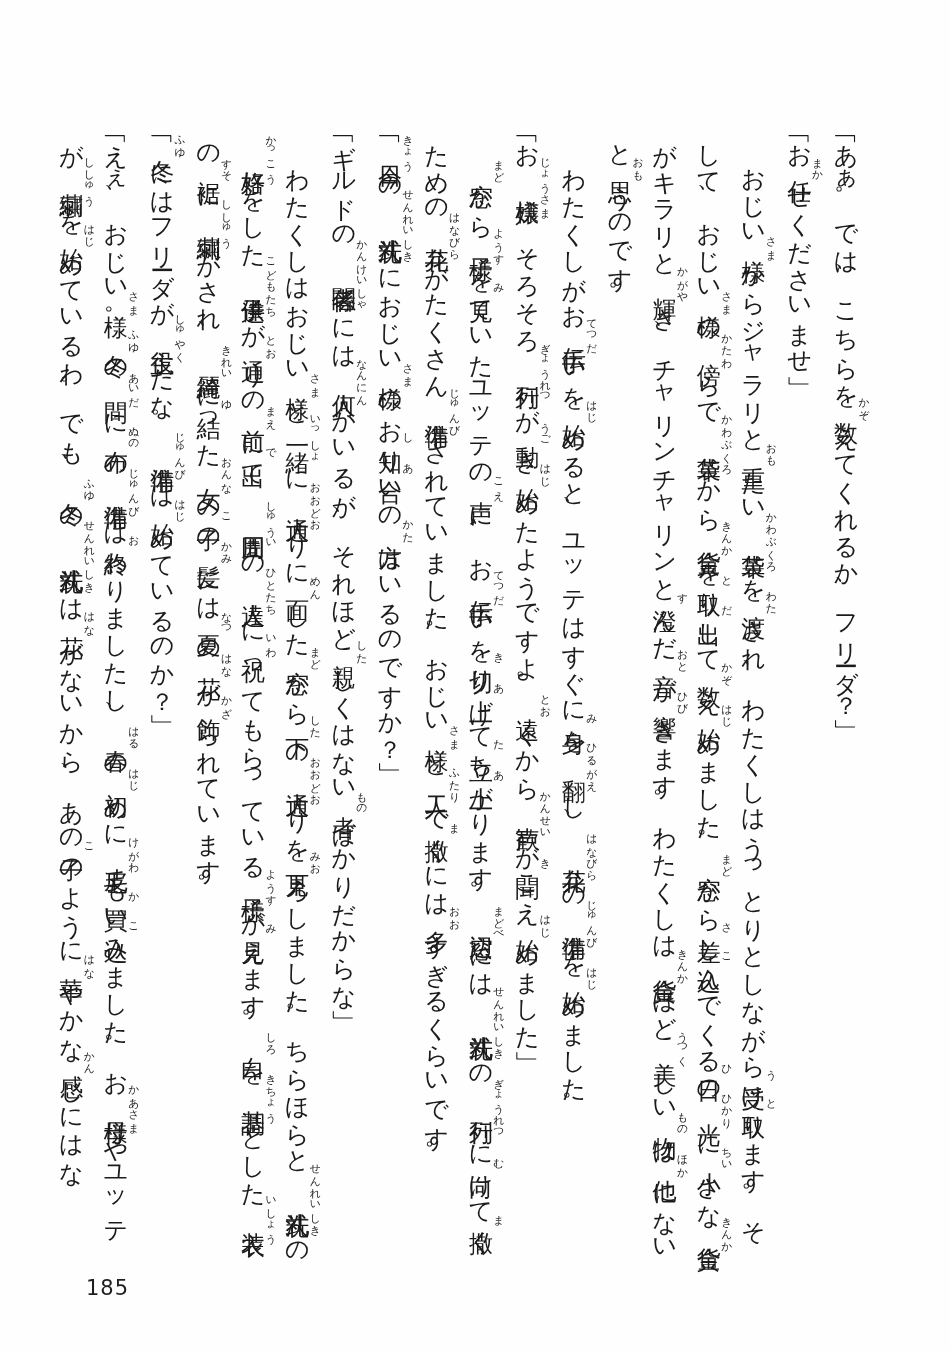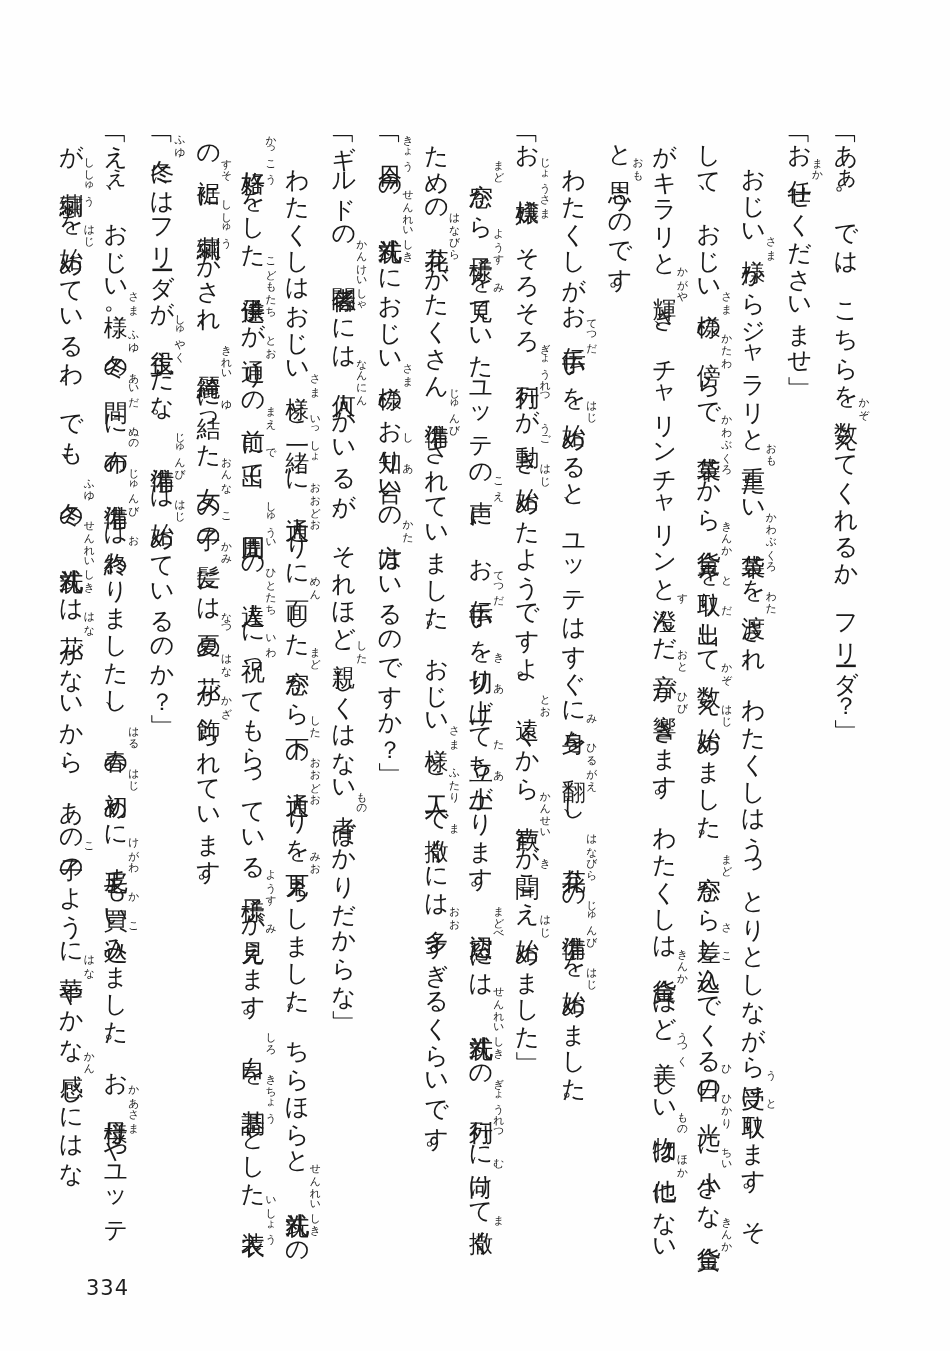--- a/index.html
+++ b/index.html
@@ -68,14 +68,14 @@
       <p class="indent">おじい<ruby>様<rt>さま</rt></ruby>からジャラリと<ruby>重<rt>おも</rt></ruby>たい<ruby>革袋<rt>かわぶくろ</rt></ruby>を<ruby>渡<rt>わた</rt></ruby>され、わたくしはうっとりとしながら<ruby>受<rt>う</rt></ruby>け<ruby>取<rt>と</rt></ruby>ります。そして、おじい<ruby>様<rt>さま</rt></ruby>の<ruby>傍<rt>かたわ</rt></ruby>らで<ruby>革袋<rt>かわぶくろ</rt></ruby>から<ruby>金貨<rt>きんか</rt></ruby>を<ruby>取<rt>と</rt></ruby>り<ruby>出<rt>だ</rt></ruby>して<ruby>数<rt>かぞ</rt></ruby>え<ruby>始<rt>はじ</rt></ruby>めました。<ruby>窓<rt>まど</rt></ruby>から<ruby>差<rt>さ</rt></ruby>し<ruby>込<rt>こ</rt></ruby>んでくる<ruby>日<rt>ひ</rt></ruby>の<ruby>光<rt>ひかり</rt></ruby>に<ruby>小<rt>ちい</rt></ruby>さな<ruby>金貨<rt>きんか</rt></ruby>がキラリと<ruby>輝<rt>かがや</rt></ruby>き、チャリンチャリンと<ruby>澄<rt>す</rt></ruby>んだ<ruby>音<rt>おと</rt></ruby>が<ruby>響<rt>ひび</rt></ruby>きます。わたくしは<ruby>金貨<rt>きんか</rt></ruby>ほど<ruby>美<rt>うつく</rt></ruby>しい<ruby>物<rt>もの</rt></ruby>は<ruby>他<rt>ほか</rt></ruby>にないと<ruby>思<rt>おも</rt></ruby>うのです。</p>
       <p class="indent">わたくしがお<ruby>手伝<rt>てつだ</rt></ruby>いを<ruby>始<rt>はじ</rt></ruby>めると、ユッテはすぐに<ruby>身<rt>み</rt></ruby>を<ruby>翻<rt>ひるがえ</rt></ruby>し、<ruby>花弁<rt>はなびら</rt></ruby>の<ruby>準備<rt>じゅんび</rt></ruby>を<ruby>始<rt>はじ</rt></ruby>めました。</p>
       <p>「お<ruby>嬢様<rt>じょうさま</rt></ruby>、そろそろ<ruby>行列<rt>ぎょうれつ</rt></ruby>が<ruby>動<rt>うご</rt></ruby>き<ruby>始<rt>はじ</rt></ruby>めたようですよ。<ruby>遠<rt>とお</rt></ruby>くから<ruby>歓声<rt>かんせい</rt></ruby>が<ruby>聞<rt>き</rt></ruby>こえ<ruby>始<rt>はじ</rt></ruby>めました」</p>
       <p class="indent"><ruby>窓<rt>まど</rt></ruby>から<ruby>様子<rt>ようす</rt></ruby>を<ruby>見<rt>み</rt></ruby>ていたユッテの<ruby>声<rt>こえ</rt></ruby>に、お<ruby>手伝<rt>てつだ</rt></ruby>いを<ruby>切<rt>き</rt></ruby>り<ruby>上<rt>あ</rt></ruby>げて<ruby>立<rt>た</rt></ruby>ち<ruby>上<rt>あ</rt></ruby>がります。<ruby>窓辺<rt>まどべ</rt></ruby>には<ruby>洗礼式<rt>せんれいしき</rt></ruby>の<ruby>行列<rt>ぎょうれつ</rt></ruby>に<ruby>向<rt>む</rt></ruby>けて<ruby>撒<rt>ま</rt></ruby>くための<ruby>花弁<rt>はなびら</rt></ruby>がたくさん<ruby>準備<rt>じゅんび</rt></ruby>されていました。おじい<ruby>様<rt>さま</rt></ruby>と<ruby>二人<rt>ふたり</rt></ruby>で<ruby>撒<rt>ま</rt></ruby>くには<ruby>多<rt>おお</rt></ruby>すぎるくらいです。</p>
       <p>「<ruby>今日<rt>きょう</rt></ruby>の<ruby>洗礼式<rt>せんれいしき</rt></ruby>におじい<ruby>様<rt>さま</rt></ruby>のお<ruby>知<rt>し</rt></ruby>り<ruby>合<rt>あ</rt></ruby>いの<ruby>方<rt>かた</rt></ruby>はいるのですか？」</p>
       <p>「ギルドの<ruby>関係者<rt>かんけいしゃ</rt></ruby>には<ruby>何人<rt>なんにん</rt></ruby>かいるが、それほど<ruby>親<rt>した</rt></ruby>しくはない<ruby>者<rt>もの</rt></ruby>ばかりだからな」</p>
       <p class="indent">わたくしはおじい<ruby>様<rt>さま</rt></ruby>と<ruby>一緒<rt>いっしょ</rt></ruby>に<ruby>大通<rt>おおどお</rt></ruby>りに<ruby>面<rt>めん</rt></ruby>した<ruby>窓<rt>まど</rt></ruby>から<ruby>下<rt>した</rt></ruby>の<ruby>大通<rt>おおどお</rt></ruby>りを<ruby>見下<rt>みお</rt></ruby>ろしました。ちらほらと<ruby>洗礼式<rt>せんれいしき</rt></ruby>の<ruby>格好<rt>かっこう</rt></ruby>をした<ruby>子供達<rt>こどもたち</rt></ruby>が<ruby>通<rt>とお</rt></ruby>りの<ruby>前<rt>まえ</rt></ruby>に<ruby>出<rt>で</rt></ruby>て、<ruby>周囲<rt>しゅうい</rt></ruby>の<ruby>人達<rt>ひとたち</rt></ruby>に<ruby>祝<rt>いわ</rt></ruby>ってもらっている<ruby>様子<rt>ようす</rt></ruby>が<ruby>見<rt>み</rt></ruby>えます。<ruby>白<rt>しろ</rt></ruby>を<ruby>基調<rt>きちょう</rt></ruby>とした<ruby>衣装<rt>いしょう</rt></ruby>の<ruby>裾<rt>すそ</rt></ruby>に<ruby>刺繍<rt>ししゅう</rt></ruby>がされ、<ruby>綺麗<rt>きれい</rt></ruby>に<ruby>結<rt>ゆ</rt></ruby>った<ruby>女<rt>おんな</rt></ruby>の<ruby>子<rt>こ</rt></ruby>の<ruby>髪<rt>かみ</rt></ruby>には<ruby>夏<rt>なつ</rt></ruby>の<ruby>花<rt>はな</rt></ruby>が<ruby>飾<rt>かざ</rt></ruby>られています。</p>
       <p>「<ruby>冬<rt>ふゆ</rt></ruby>にはフリーダが<ruby>主役<rt>しゅやく</rt></ruby>だな。<ruby>準備<rt>じゅんび</rt></ruby>は<ruby>始<rt>はじ</rt></ruby>めているのか？」</p>
       <p>「えぇ、おじい<ruby>様<rt>さま</rt></ruby>。<ruby>冬<rt>ふゆ</rt></ruby>の<ruby>間<rt>あいだ</rt></ruby>に<ruby>布<rt>ぬの</rt></ruby>の<ruby>準備<rt>じゅんび</rt></ruby>は<ruby>終<rt>お</rt></ruby>わりましたし、<ruby>春<rt>はる</rt></ruby>の<ruby>初<rt>はじ</rt></ruby>めに<ruby>毛皮<rt>けがわ</rt></ruby>も<ruby>買<rt>か</rt></ruby>い<ruby>込<rt>こ</rt></ruby>みました。お<ruby>母様<rt>かあさま</rt></ruby>やユッテが<ruby>刺繍<rt>ししゅう</rt></ruby>を<ruby>始<rt>はじ</rt></ruby>めているわ。でも、<ruby>冬<rt>ふゆ</rt></ruby>の<ruby>洗礼式<rt>せんれいしき</rt></ruby>は<ruby>花<rt>はな</rt></ruby>がないから、あの<ruby>子<rt>こ</rt></ruby>のように<ruby>華<rt>はな</rt></ruby>やかな<ruby>感<rt>かん</rt></ruby>じにはな</p>
     </div>
-  <div class="page-number">334</div>
+  <div class="page-number">185</div>
 </div>
 
 </body></html>

